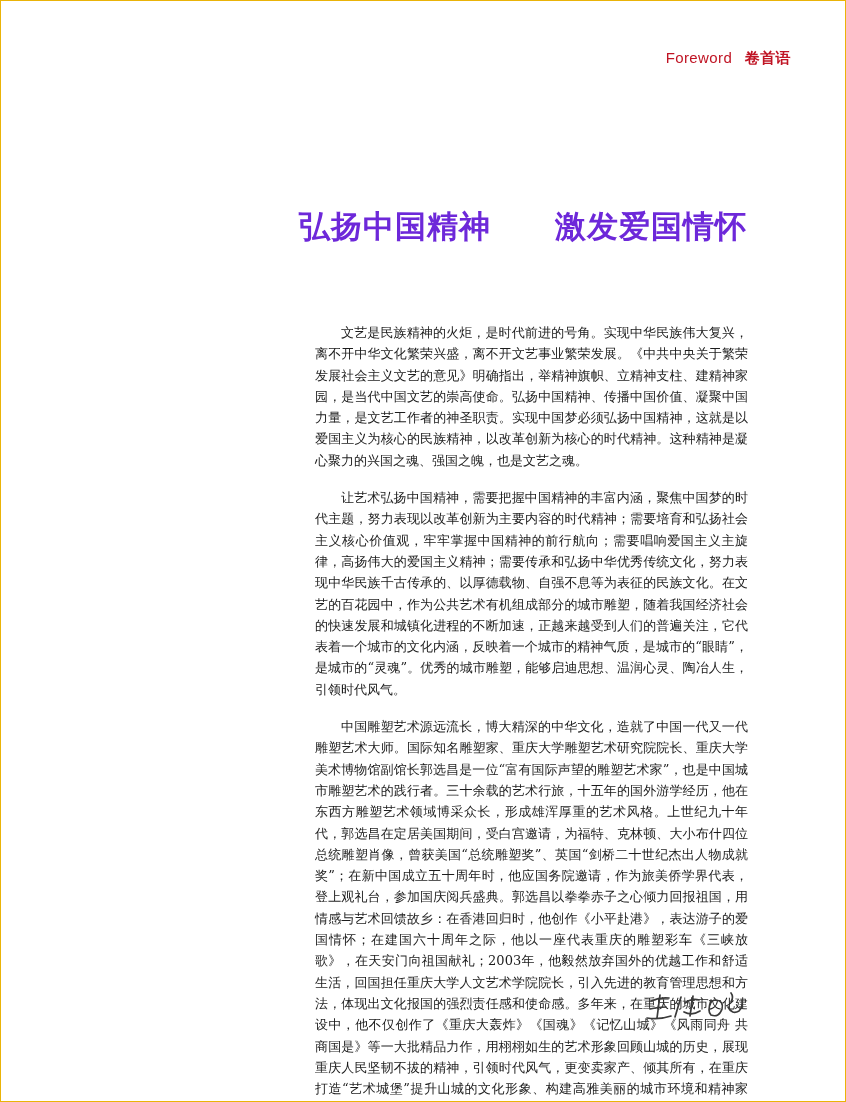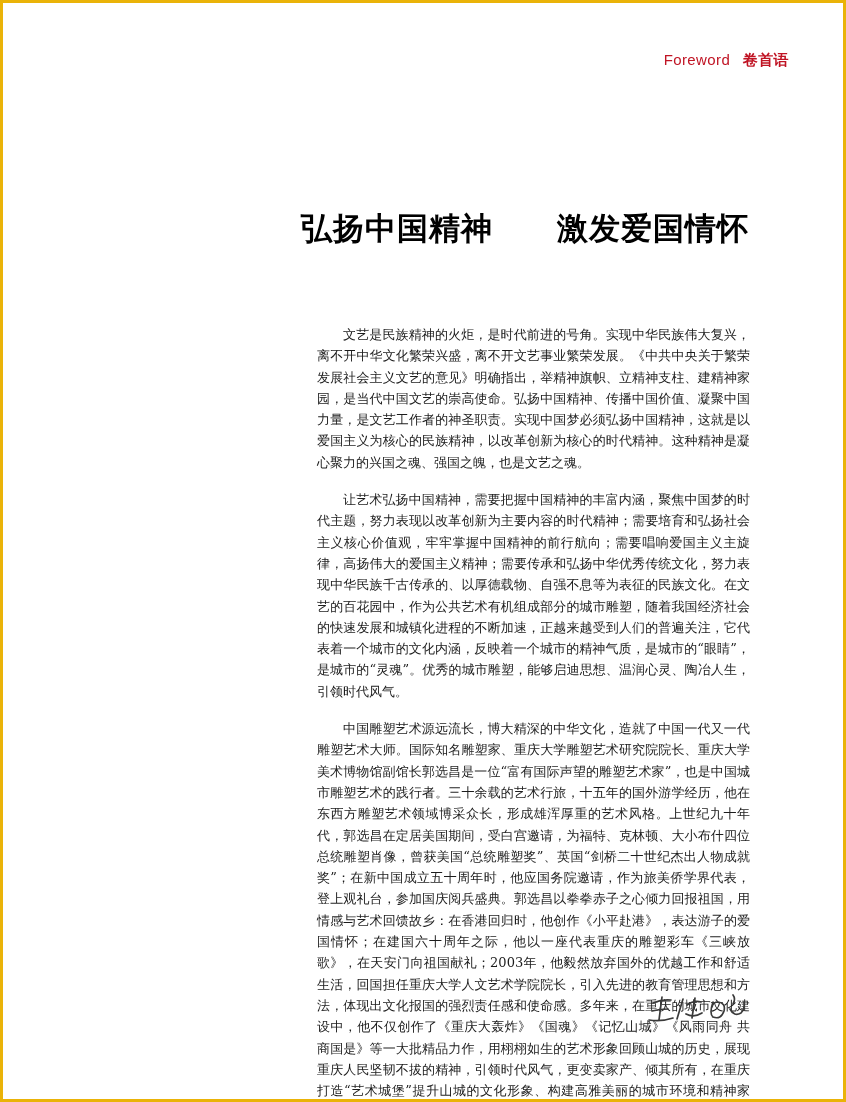--- a/index.html
+++ b/index.html
@@ -5,21 +5,21 @@
   * { margin: 0; padding: 0; box-sizing: border-box; }
   html, body { background: #ffffff; }
   body { font-family: "DejaVu Serif", "Liberation Serif", serif; }
 
   .page {
     position: relative;
     width: 846px;
     height: 1102px;
     margin: 0 auto;
     background: #ffffff;
-    border: 3px solid #eab308;
+    border: 1px solid #eab308;
     overflow: hidden;
   }
 
   .header {
     position: absolute;
     top: 48px;
     right: 54px;
     font-size: 15px;
     color: #c01424;
     font-family: "Liberation Sans", sans-serif;
@@ -29,21 +29,21 @@
   .header .fw-en { font-weight: 400; }
   .header .fw-zh { font-weight: 700; margin-left: 8px; }
 
   .title {
     position: absolute;
     left: 298px;
     top: 205px;
     width: 470px;
     font-size: 31px;
     font-weight: 600;
-    color: #000000;
+    color: #6d28d9;
     font-family: "DejaVu Serif", "Liberation Serif", serif;
     letter-spacing: 1px;
     white-space: nowrap;
   }
 
   .body-text {
     position: absolute;
     left: 298px;
     top: 305px;
     width: 465px;

